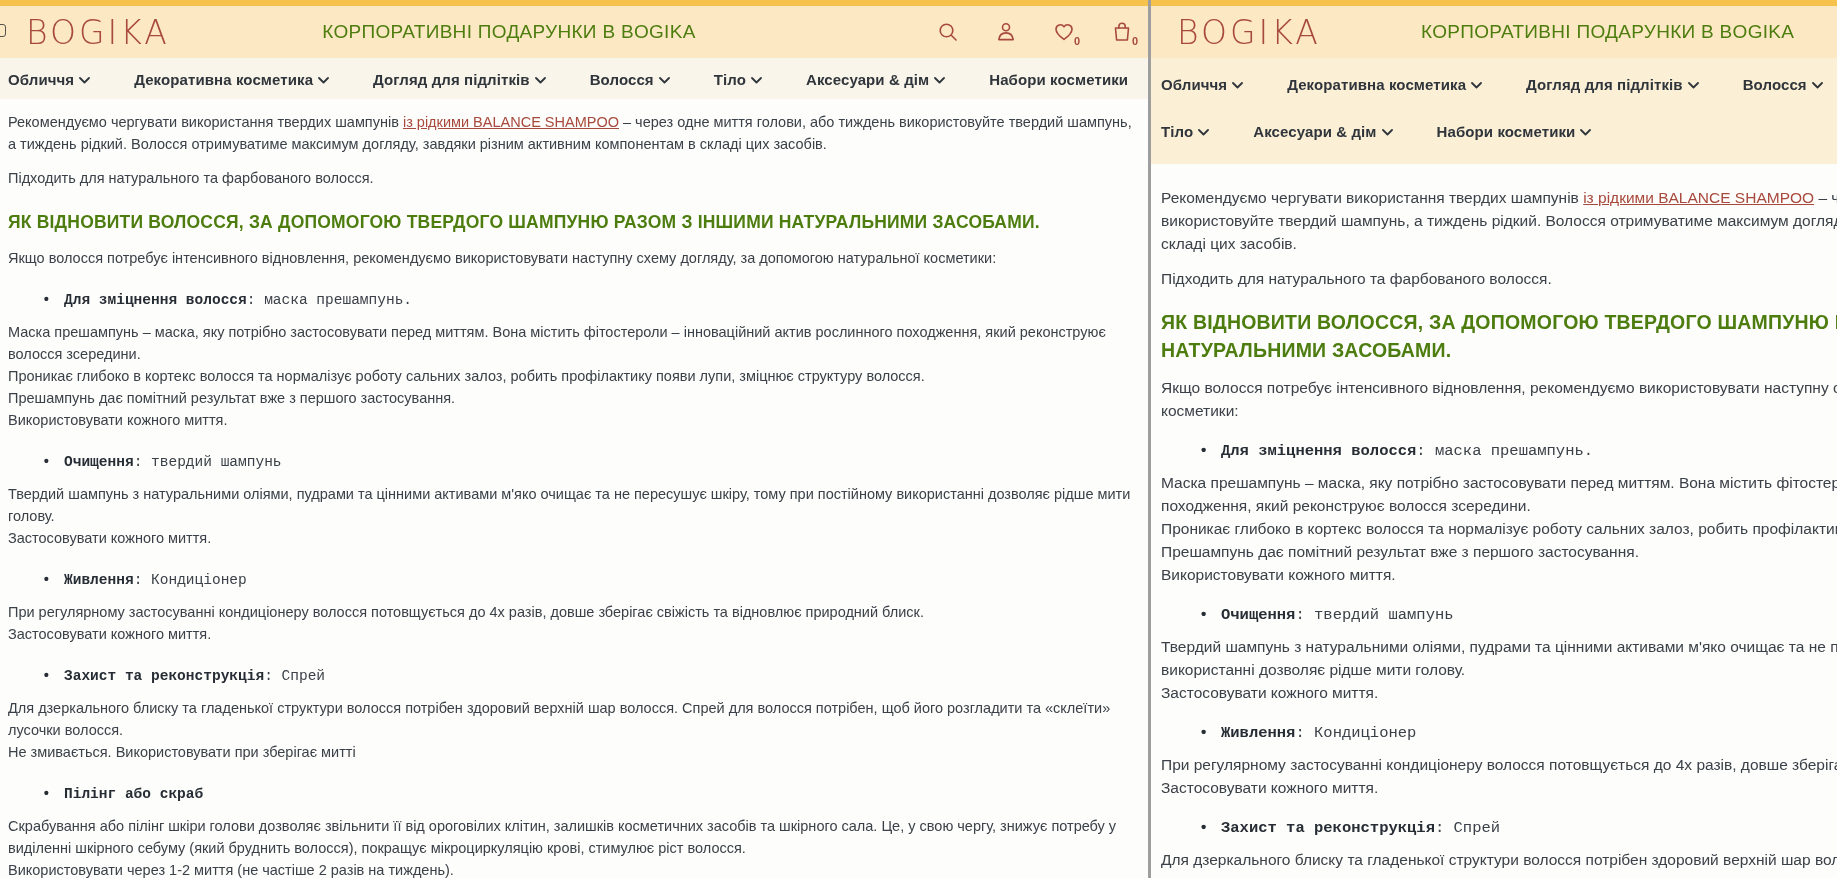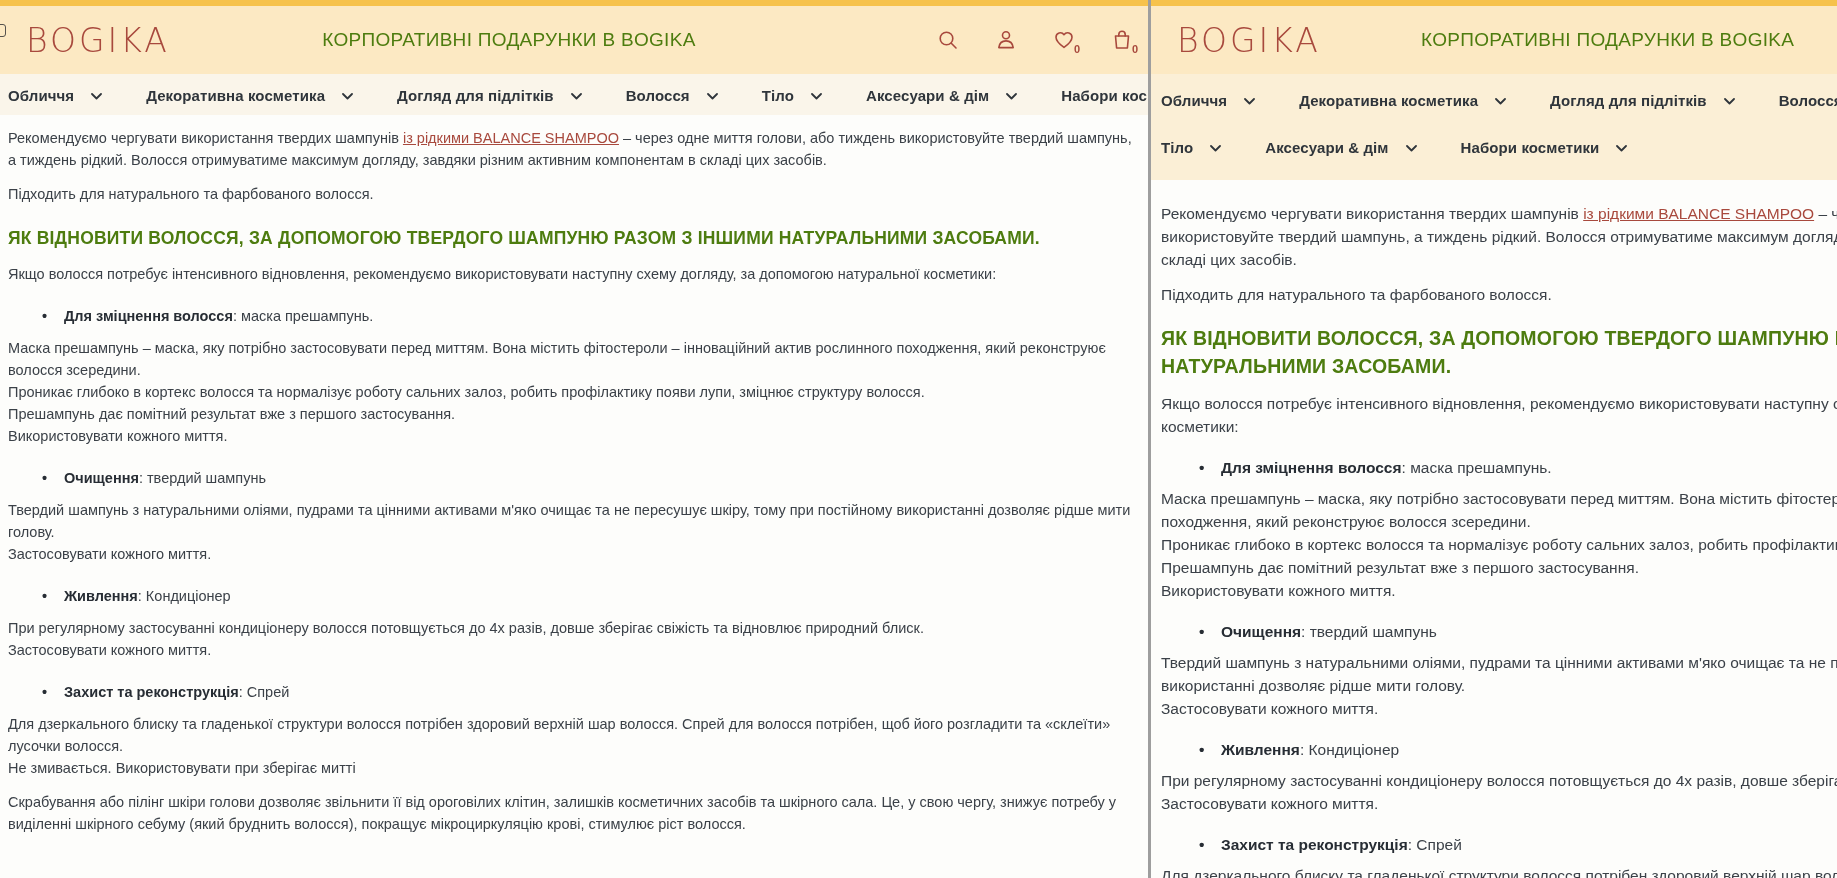--- a/index.html
+++ b/index.html
@@ -11,21 +11,21 @@
     background:#FDFDFB; position:relative;
   }
   .pane{ position:relative; height:878px; overflow:hidden; background:#FDFDFB; }
   .pane-left{ width:1148px; flex:0 0 auto; }
   .pane-divider{ width:3px; flex:0 0 auto; background:#9e9e9e; height:878px; }
   .pane-right{ flex:1 1 auto; }
 
   .topbar{ height:6px; width:100%; background:#F6C24C; }
 
   .site-header{
-    height:68px; background:#FCE9C3; display:flex; align-items:center;
+    height:52px; background:#FCE9C3; display:flex; align-items:center;
     padding:0 14px 0 26px; position:relative;
   }
   .logo{
     font-family:"DejaVu Sans", sans-serif; font-weight:300;
     font-size:33px; letter-spacing:3px; color:#A8493D; line-height:1;
     white-space:nowrap;
   }
   .tagline{
     font-size:19px; color:#4d7c0f; letter-spacing:.3px; white-space:nowrap;
   }
@@ -45,35 +45,36 @@
     position:absolute; left:-7px; top:18px; width:13px; height:13px;
     border:1.5px solid #55524d; border-radius:3px; background:transparent;
   }
 
   .nav{ background:#FAF5EA; }
   .nav-left{ padding:13px 8px 11px 8px; display:flex; align-items:center; gap:44px; }
   .nav-right{ background:#FBEFD6; padding:18px 10px 24px 10px; }
   .nav-right .nav-row{ display:flex; align-items:center; gap:44px; }
   .nav-right .nav-row + .nav-row{ margin-top:30px; }
 
-  .nav-item{ display:inline-flex; align-items:center; gap:17px; cursor:pointer;
+  .nav-item{ display:inline-flex; align-items:center; gap:5px; cursor:pointer;
     text-decoration:none; white-space:nowrap; }
   .nav-item .nav-label{ font-size:15px; font-weight:700; color:#2F353B; letter-spacing:.1px; }
   .nav-item svg{ width:11px; height:7px; stroke:#2F353B; stroke-width:1.8; fill:none;
     stroke-linecap:round; stroke-linejoin:round; margin-top:2px; }
 
   .article{ padding:4px 8px 0 8px; color:#3B4148; }
   .article p{ font-size:14.5px; line-height:22px; margin:8px 0 12px 0; }
   .article h2{
     font-size:17.5px; font-weight:700; color:#4d7c0f; letter-spacing:.2px;
     margin:20px 0 12px 0; line-height:26px;
   }
   .article .bullet{
     position:relative; padding-left:56px; font-size:14.5px; line-height:22px;
     margin:20px 0 10px 0;
+    font-family:Liberation Mono, monospace;
   }
   .article .bullet::before{
     content:"•"; position:absolute; left:34px; top:0; color:#272D34; font-weight:700;
   }
   .article .bullet b{ color:#272D34; font-weight:700; }
   .text-link{ color:#A8493D; text-decoration:underline; cursor:pointer; }
 
   
   .pane-right .article{ width:1010px; padding:14px 0 0 10px; }
   .pane-right .article p{ font-size:15.5px; line-height:23px; margin-bottom:12px; }
@@ -168,21 +169,22 @@
         <h2>ЯК ВІДНОВИТИ ВОЛОССЯ, ЗА ДОПОМОГОЮ ТВЕРДОГО ШАМПУНЮ РАЗОМ З ІНШИМИ НАТУРАЛЬНИМИ ЗАСОБАМИ.</h2>
         <p>Якщо волосся потребує інтенсивного відновлення, рекомендуємо використовувати наступну схему догляду, за допомогою натуральної косметики:</p>
         <div class="bullet"><b>Для зміцнення волосся</b><span>: маска прешампунь.</span></div>
         <p><span>Маска прешампунь – маска, яку потрібно застосовувати перед миттям. Вона містить фітостероли – інноваційний актив рослинного походження, який реконструює волосся зсередини.</span><br><span>Проникає глибоко в кортекс волосся та нормалізує роботу сальних залоз, робить профілактику появи лупи, зміцнює структуру волосся.</span><br><span>Прешампунь дає помітний результат вже з першого застосування.</span><br><span>Використовувати кожного миття.</span></p>
         <div class="bullet"><b>Очищення</b><span>: твердий шампунь</span></div>
         <p><span>Твердий шампунь з натуральними оліями, пудрами та цінними активами м'яко очищає та не пересушує шкіру, тому при постійному використанні дозволяє рідше мити голову.</span><br><span>Застосовувати кожного миття.</span></p>
         <div class="bullet"><b>Живлення</b><span>: Кондиціонер</span></div>
         <p><span>При регулярному застосуванні кондиціонеру волосся потовщується до 4х разів, довше зберігає свіжість та відновлює природний блиск.</span><br><span>Застосовувати кожного миття.</span></p>
         <div class="bullet"><b>Захист та реконструкція</b><span>: Спрей</span></div>
         <p><span>Для дзеркального блиску та гладенької структури волосся потрібен здоровий верхній шар волосся. Спрей для волосся потрібен, щоб його розгладити та «склеїти» лусочки волосся.</span><br><span>Не змивається. Використовувати при зберігає митті</span></p>
-        <p><span>Скрабування або пілінг шкіри голови дозволяє звільнити її від ороговілих клітин, залишків косметичних засобів та шкірного сала. Це, у свою чергу, знижує потребу у виділенні шкірного себуму (який бруднить волосся), покращує мікроциркуляцію крові, стимулює ріст волосся.</span><br></p>
+        <div class="bullet"><b>Пілінг або скраб</b></div>
+        <p><span>Скрабування або пілінг шкіри голови дозволяє звільнити її від ороговілих клітин, залишків косметичних засобів та шкірного сала. Це, у свою чергу, знижує потребу у виділенні шкірного себуму (який бруднить волосся), покращує мікроциркуляцію крові, стимулює ріст волосся.</span><br><span>Використовувати через 1-2 миття (не частіше 2 разів на тиждень).</span></p>
       </main>
   </section>
 
   <div class="pane-divider"></div>
 
   <section class="pane pane-right">
     <div class="topbar"></div>
     <header class="site-header">
       <div class="logo">BOGIKA</div>
       <div class="tagline">КОРПОРАТИВНІ ПОДАРУНКИ В BOGIKA</div>

